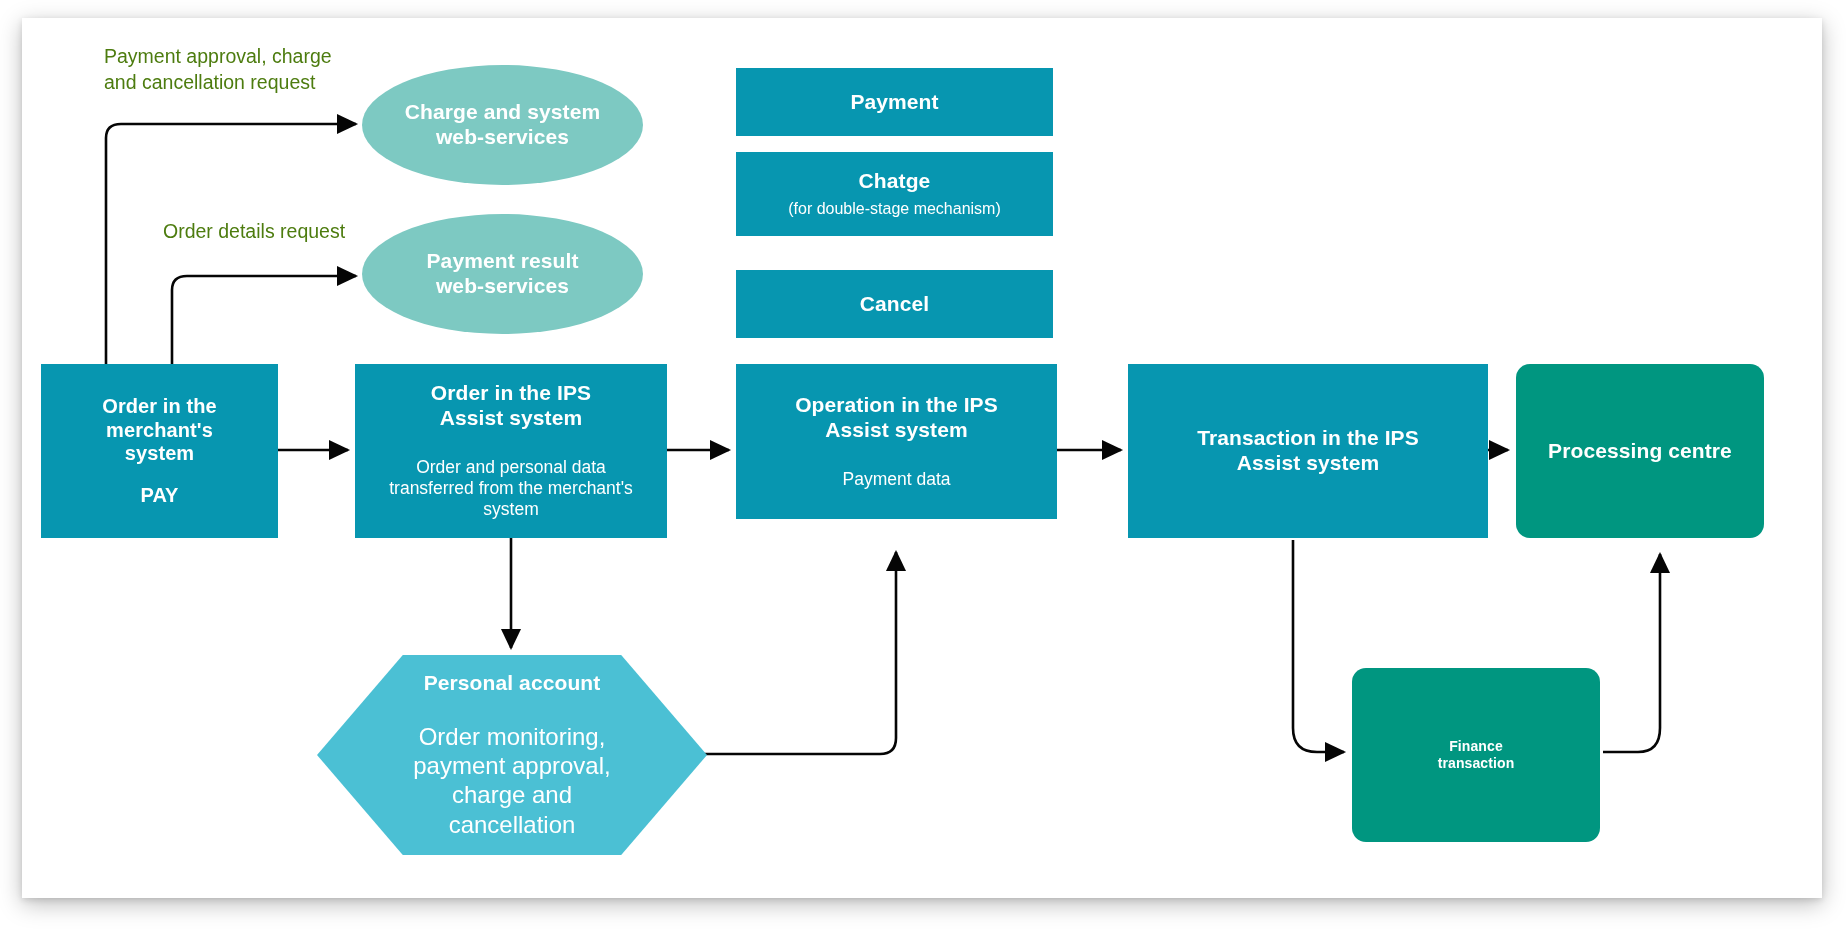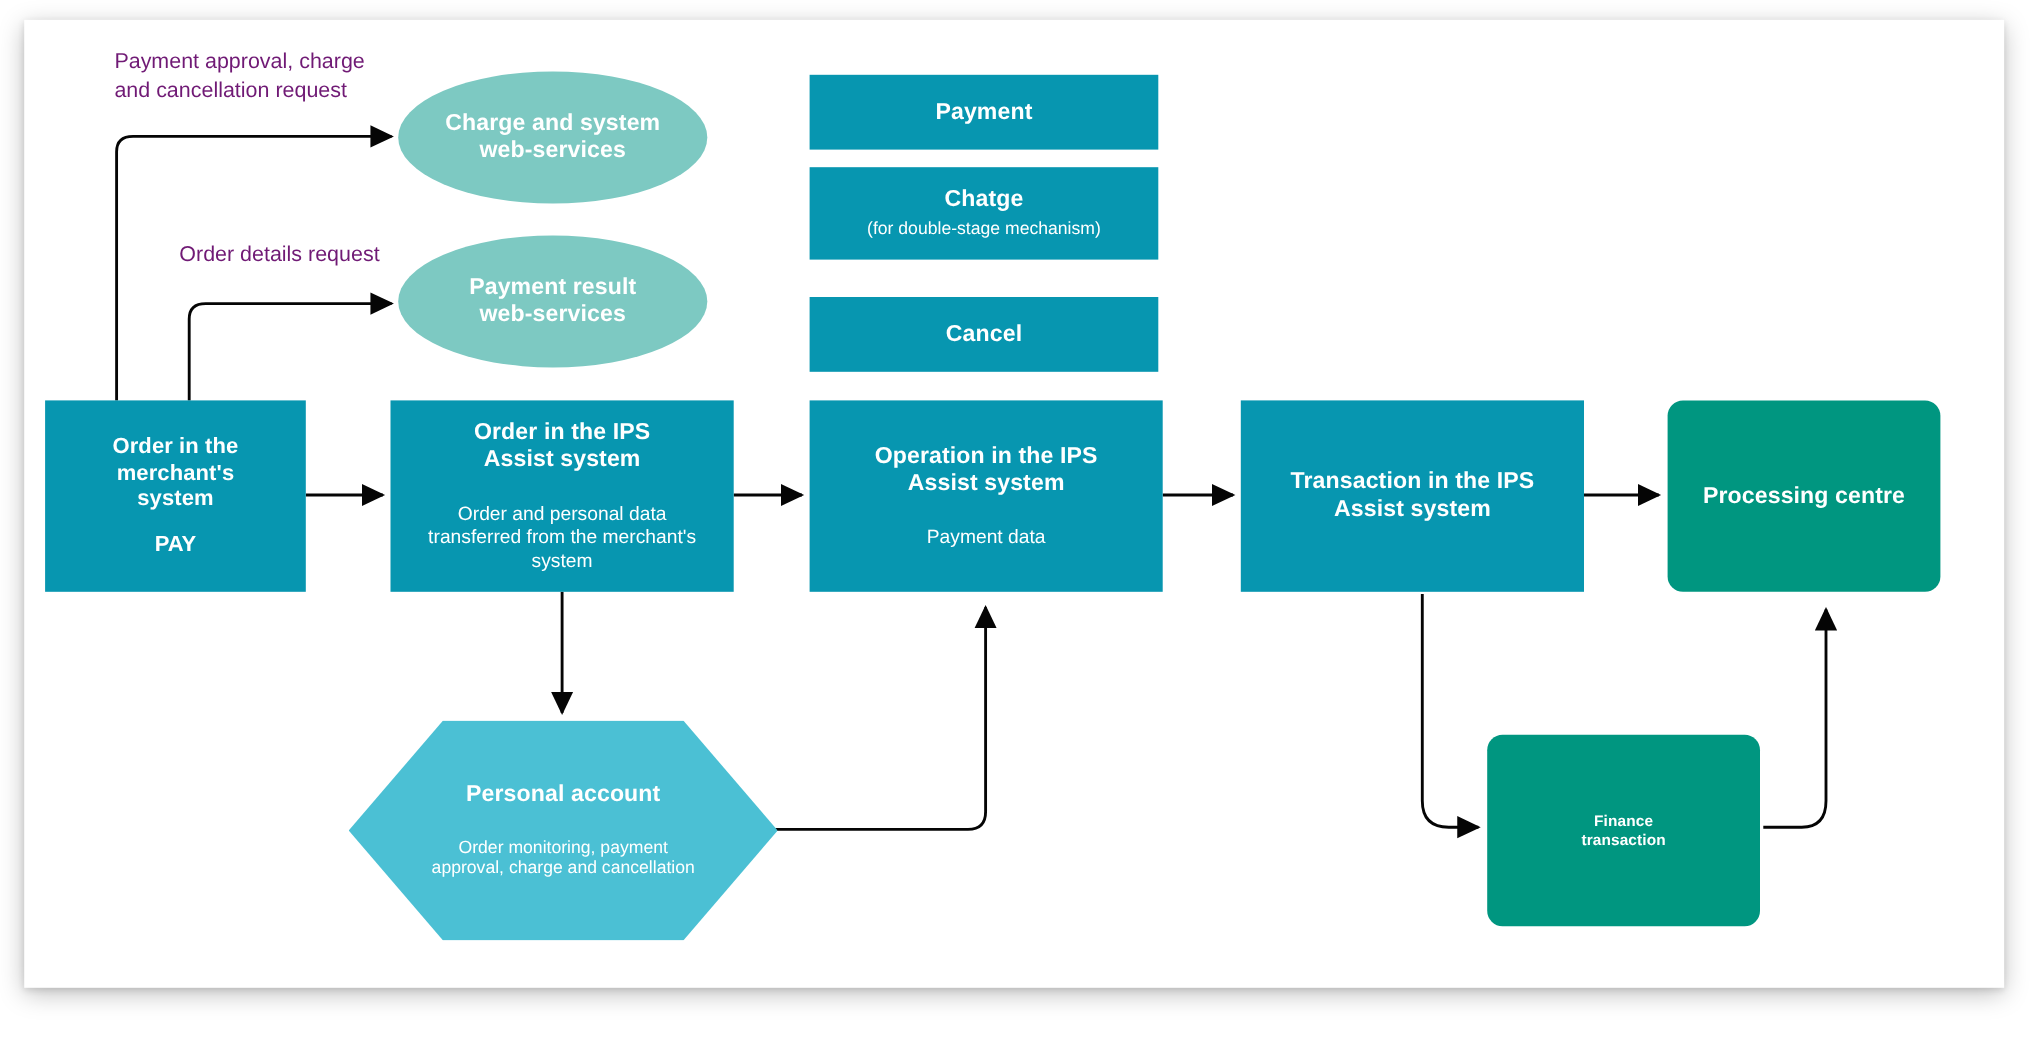--- a/index.html
+++ b/index.html
@@ -59,21 +59,21 @@
   }
   .rect { border-radius: 0; }
   .rounded { border-radius: 14px; }
   .ellipse { border-radius: 50%; }
   .hex {
     clip-path: polygon(22% 0%, 78% 0%, 100% 50%, 78% 100%, 22% 100%, 0% 50%);
     justify-content: center;
   }
   .label {
     position: absolute;
-    color: #701a75;
+    color: #4d7c0f;
     font-size: 19.5px;
     line-height: 1.33;
     white-space: pre-line;
   }
   svg .conn {
     fill: none;
     stroke: #050505;
     stroke-width: 2.6;
   }
   svg .arrowhead { fill: #050505; }
@@ -146,37 +146,37 @@
 system</div>
     <div class="sub" style="font-size:20px; font-weight:bold; margin-top:17px;">PAY</div>
   </div>
 
   <div class="node rect" style="left:355px; top:364px; width:312px; height:174px; background:#0796b0;">
     <div class="title" style="font-size:21px; white-space:pre-line;">Order in the IPS
 Assist system</div>
     <div class="sub" style="font-size:17.5px; max-width:268px;">Order and personal data transferred from the merchant's system</div>
   </div>
 
-  <div class="node rect" style="left:736px; top:364px; width:321px; height:174px; background:#0796b0;">
+  <div class="node rect" style="left:736px; top:364px; width:321px; height:155px; background:#0796b0;">
     <div class="title" style="font-size:21px; white-space:pre-line;">Operation in the IPS
 Assist system</div>
     <div class="sub" style="font-size:17.5px;">Payment data</div>
   </div>
 
-  <div class="node rect" style="left:1128px; top:364px; width:312px; height:174px; background:#0796b0;">
+  <div class="node rect" style="left:1128px; top:364px; width:360px; height:174px; background:#0796b0;">
     <div class="title" style="font-size:21px; white-space:pre-line;">Transaction in the IPS
 Assist system</div>
   </div>
 
   <div class="node rounded" style="left:1516px; top:364px; width:248px; height:174px; background:#009680;">
     <div class="title" style="font-size:21px;">Processing centre</div>
   </div>
 
   <div class="node hex" style="left:317px; top:655px; width:390px; height:200px; background:#4bc0d4;">
     <div class="title" style="font-size:21px;">Personal account</div>
-    <div class="sub" style="font-size:16px; max-width:240px;">Order monitoring, payment approval, charge and cancellation</div>
+    <div class="sub" style="font-size:24px; max-width:240px;">Order monitoring, payment approval, charge and cancellation</div>
   </div>
 
   <div class="node rounded" style="left:1352px; top:668px; width:248px; height:174px; background:#009680;">
     <div class="title" style="font-size:14px; white-space:pre-line;">Finance
 transaction</div>
   </div>
 </div>
 
 </body></html>

